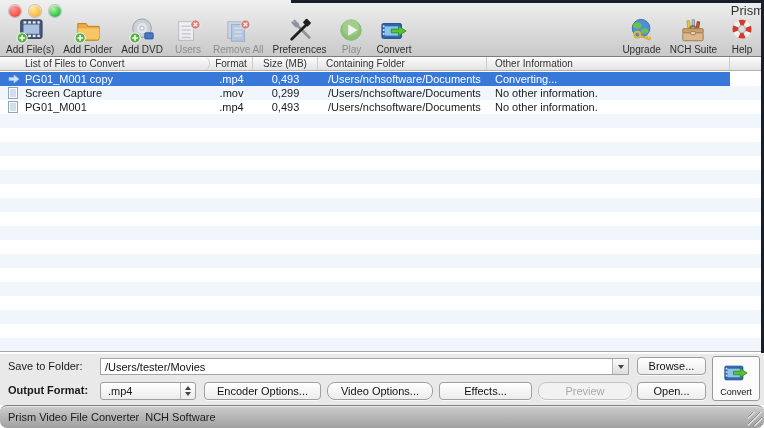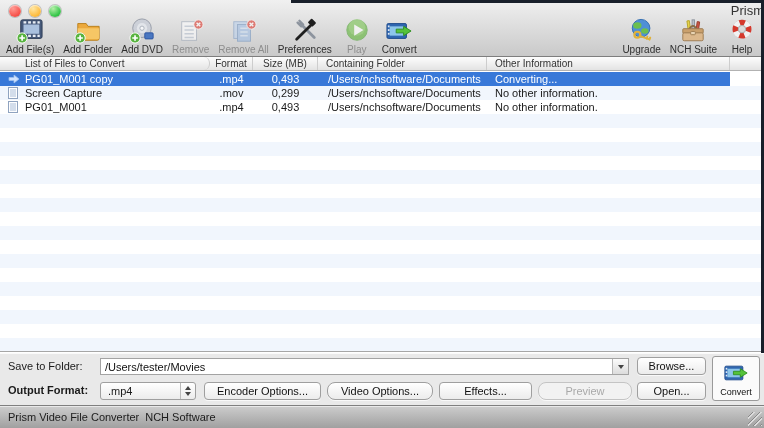--- a/index.html
+++ b/index.html
@@ -84,21 +84,21 @@
               border-top:4px solid #444; }
   .convert-big { position:absolute; left:712px; top:3px; width:48px; height:45px;
                  border:1px solid #9a9a9a; border-radius:3px; background:#fbfbfb;
                  display:flex; flex-direction:column; align-items:center; justify-content:center;
                  font-size:9px; color:#111; cursor:default; }
 
   
   .statusbar { position:absolute; left:0; top:405px; width:764px; height:23px;
                background:linear-gradient(#cdcdcd,#a0a0a0); border-top:1px solid #7f7f7f;
                box-shadow:inset 0 1px 0 #e9e9e9; font-size:11px; color:#1c1c1c;
-               display:flex; align-items:center; padding-left:8px; gap:6px; }
+               display:flex; align-items:center; padding-left:8px; gap:6px;border-radius:7px; }
   .grip { position:absolute; right:2px; bottom:2px; width:14px; height:14px;
           background:repeating-linear-gradient(135deg, transparent 0 3px, #888 3px 4px, #dcdcdc 4px 5px); }
 </style>
 </head>
 <body>
 
 <div class="window">
 
   <div class="chrome">
     <div class="titlebar">
@@ -161,21 +161,21 @@
 
         <div class="titem disabled">
           <span class="ic">
             <svg width="30" height="26" viewBox="0 0 32 28">
               <rect x="6" y="4" width="16" height="20" fill="#fdfdfe" stroke="#97a2b3"></rect>
               <path d="M9 9h10M9 13h10M9 17h10M9 21h10" stroke="#b9c3d2" stroke-width="1.6"></path>
               <circle cx="24" cy="7" r="5" fill="#dd3a2e" stroke="#fff"></circle>
               <path d="M22 5l4 4M26 5l-4 4" stroke="#fff" stroke-width="1.5"></path>
             </svg>
           </span>
-          <span>Remove</span>
+          <span>Users</span>
         </div>
 
         <div class="titem disabled">
           <span class="ic">
             <svg width="30" height="26" viewBox="0 0 32 28">
               <rect x="5" y="4" width="14" height="18" fill="#bcd1ec" stroke="#7f9cc4"></rect>
               <rect x="9" y="7" width="14" height="18" fill="#9fbde4" stroke="#7092bd"></rect>
               <path d="M12 11h8M12 15h8M12 19h8" stroke="#d4e2f4" stroke-width="1.6"></path>
               <circle cx="24" cy="7" r="5" fill="#dd3a2e" stroke="#fff"></circle>
               <path d="M22 5l4 4M26 5l-4 4" stroke="#fff" stroke-width="1.5"></path>

